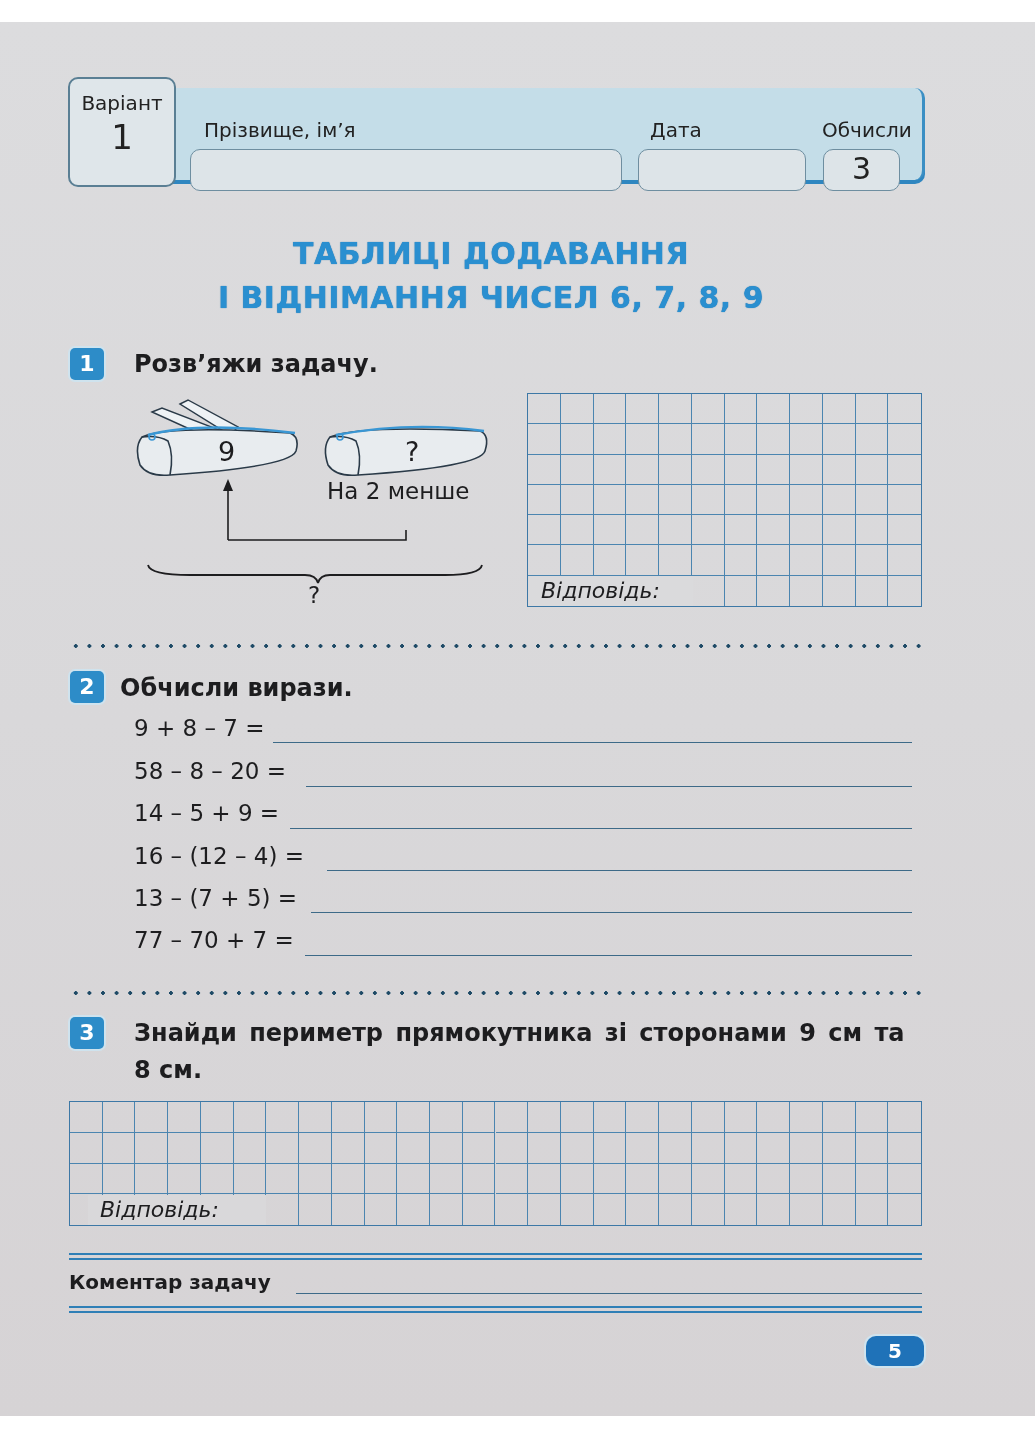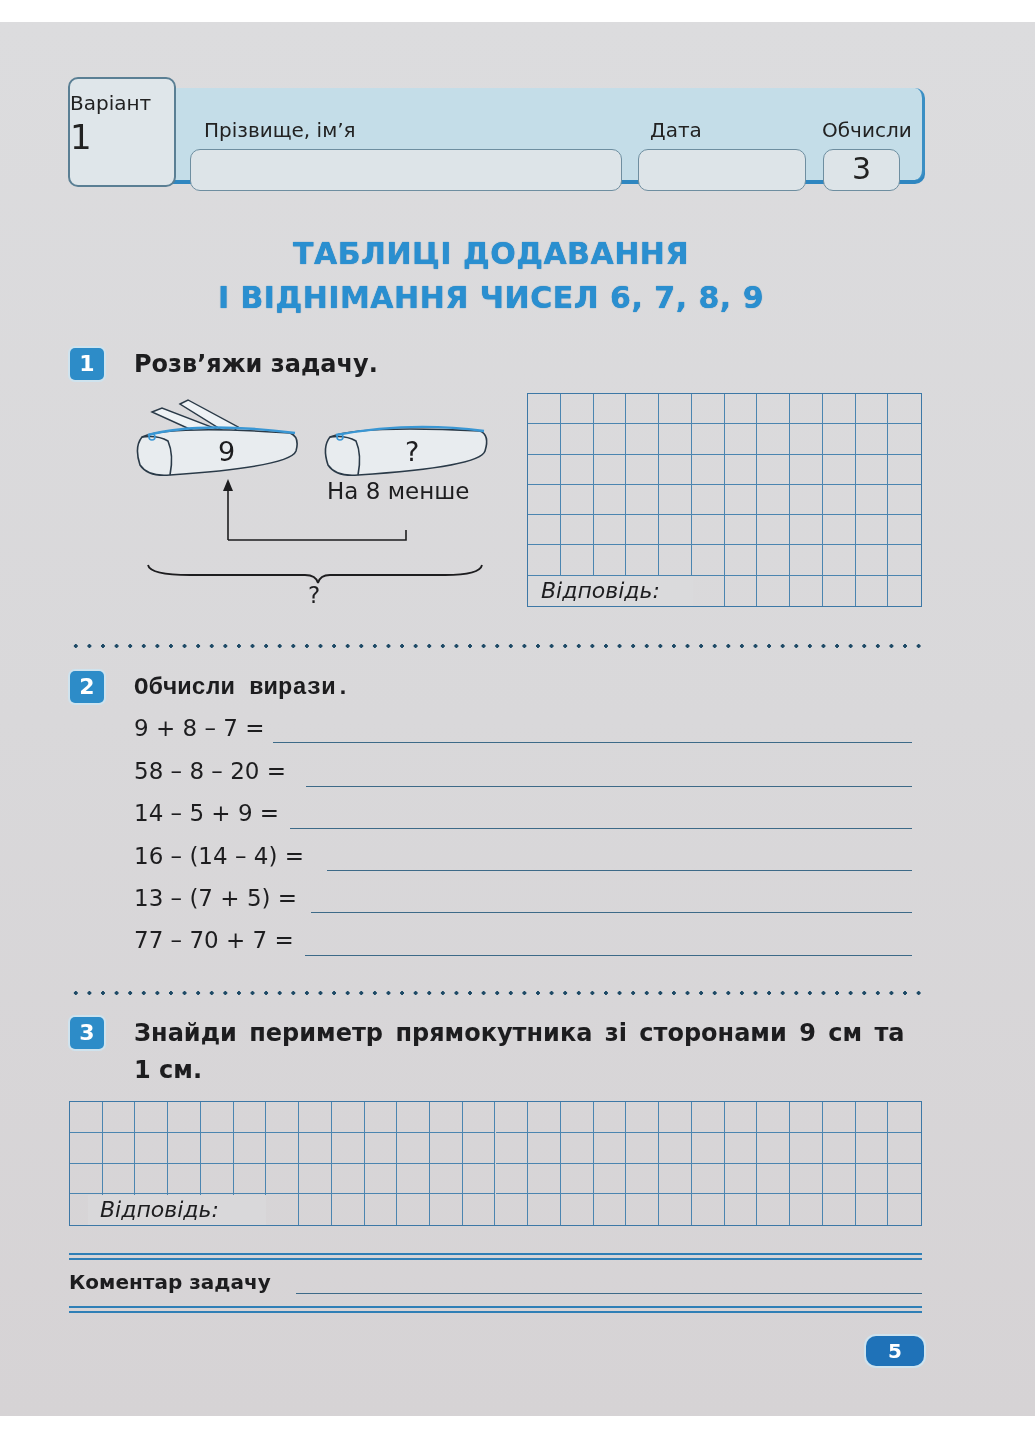--- a/index.html
+++ b/index.html
@@ -17,21 +17,21 @@
   
   .hdr-band {
     position: absolute; left: 155px; top: 88px; width: 767px; height: 92px;
     background: #c4dde8; border-radius: 6px 10px 10px 6px;
     border-right: 3px solid #3b8fc4;
     box-shadow: 0 4px 0 #2f86c0;
   }
   .variant-box {
     position: absolute; left: 68px; top: 77px; width: 108px; height: 110px;
     background: #dfe6ea; border: 2px solid #5a7f94; border-radius: 10px;
-    box-sizing: border-box; text-align: left;
+    box-sizing: border-box; text-align: center;
   }
   .variant-box .lbl { font-size: 20px; margin-top: 12px; color: #222; }
   .variant-box .num { font-size: 34px; margin-top: 2px; color: #222; }
   .hdr-label { position: absolute; font-size: 20px; color: #222; }
   .hdr-field {
     position: absolute; background: #dde4e8; border: 1.5px solid #6e8ea0;
     border-radius: 10px; box-sizing: border-box;
   }
   .work-num { font-size: 30px; text-align: center; line-height: 38px; color: #222; }
 
@@ -125,21 +125,21 @@
   <g stroke="#1d1d1f" stroke-width="1.6" fill="none">
     <path d="M98 145 L98 88"></path>
     <path d="M276 135 L276 145 L98 145"></path>
   </g>
   <path d="M93 96 L98 84 L103 96 Z" fill="#1d1d1f"></path>
 
   <path d="M18 170 Q20 180 60 180 L175 180 Q186 180 188 188 Q190 180 200 180 L315 180 Q350 180 352 170" stroke="#1d1d1f" stroke-width="1.8" fill="none"></path>
 </svg>
 <div class="sketch-text" style="left:218px;top:436px;">9</div>
 <div class="sketch-text" style="left:405px;top:436px;">?</div>
-<div class="sketch-text" style="left:327px;top:478px;font-size:23px;">На 8 менше</div>
+<div class="sketch-text" style="left:327px;top:478px;font-size:23px;">На 2 менше</div>
 <div class="sketch-text" style="left:308px;top:582px;font-size:23px;">?</div>
 
 <div class="grid" id="grid1" style="left:527px;top:393px;width:395px;height:214px;">
     <div class="grid-cell" style="left: 0px; top: 0px; width: 32.75px; height: 30.2857px;"></div>
     <div class="grid-cell" style="left: 32.75px; top: 0px; width: 32.75px; height: 30.2857px;"></div>
     <div class="grid-cell" style="left: 65.5px; top: 0px; width: 32.75px; height: 30.2857px;"></div>
     <div class="grid-cell" style="left: 98.25px; top: 0px; width: 32.75px; height: 30.2857px;"></div>
     <div class="grid-cell" style="left: 131px; top: 0px; width: 32.75px; height: 30.2857px;"></div>
     <div class="grid-cell" style="left: 163.75px; top: 0px; width: 32.75px; height: 30.2857px;"></div>
     <div class="grid-cell" style="left: 196.5px; top: 0px; width: 32.75px; height: 30.2857px;"></div>
@@ -219,40 +219,40 @@
     <div class="grid-cell" style="left: 262px; top: 181.714px; width: 32.75px; height: 30.2857px; border-bottom: none;"></div>
     <div class="grid-cell" style="left: 294.75px; top: 181.714px; width: 32.75px; height: 30.2857px; border-bottom: none;"></div>
     <div class="grid-cell" style="left: 327.5px; top: 181.714px; width: 32.75px; height: 30.2857px; border-bottom: none;"></div>
     <div class="grid-cell" style="left: 360.25px; top: 181.714px; width: 32.75px; height: 30.2857px; border-right: none; border-bottom: none;"></div>
   </div>
 <div class="answer-label" style="left:529px;top:576px;width:164px;height:30px;line-height:30px;background:#dadadc;">Відповідь:</div>
 
 <div class="dots" style="top:644px;"></div>
 
 <div class="badge" style="left:70px;top:671px;">2</div>
-<div class="task-title" style="left:134px;top:674px;font-family:Liberation Mono, monospace;">Обчисли вирази.</div>
+<div class="task-title" style="left:120px;top:674px;">Обчисли вирази.</div>
 
 <div class="expr-row" style="top:715px;"><span>9 + 8 – 7 =</span></div>
 <div class="expr-line" style="left:273px;top:742px;width:639px;"></div>
 <div class="expr-row" style="top:758px;"><span>58 – 8 – 20 =</span></div>
 <div class="expr-line" style="left:306px;top:786px;width:606px;"></div>
 <div class="expr-row" style="top:800px;"><span>14 – 5 + 9 =</span></div>
 <div class="expr-line" style="left:290px;top:828px;width:622px;"></div>
-<div class="expr-row" style="top:843px;"><span>16 – (14 – 4) =</span></div>
+<div class="expr-row" style="top:843px;"><span>16 – (12 – 4) =</span></div>
 <div class="expr-line" style="left:327px;top:870px;width:585px;"></div>
 <div class="expr-row" style="top:885px;"><span>13 – (7 + 5) =</span></div>
 <div class="expr-line" style="left:311px;top:912px;width:601px;"></div>
 <div class="expr-row" style="top:927px;"><span>77 – 70 + 7 =</span></div>
 <div class="expr-line" style="left:305px;top:955px;width:607px;"></div>
 
 <div class="dots" style="top:991px;"></div>
 
 <div class="badge" style="left:70px;top:1017px;">3</div>
 <div class="task-title" style="left:134px;top:1019px;word-spacing:4px;">Знайди периметр прямокутника зі сторонами 9 см та</div>
-<div class="task-title" style="left:134px;top:1056px;">1 см.</div>
+<div class="task-title" style="left:134px;top:1056px;">8 см.</div>
 
 <div class="grid" id="grid3" style="left:69px;top:1101px;width:853px;height:125px;">
     <div class="grid-cell" style="left: 0px; top: 0px; width: 32.7308px; height: 30.75px;"></div>
     <div class="grid-cell" style="left: 32.7308px; top: 0px; width: 32.7308px; height: 30.75px;"></div>
     <div class="grid-cell" style="left: 65.4615px; top: 0px; width: 32.7308px; height: 30.75px;"></div>
     <div class="grid-cell" style="left: 98.1923px; top: 0px; width: 32.7308px; height: 30.75px;"></div>
     <div class="grid-cell" style="left: 130.923px; top: 0px; width: 32.7308px; height: 30.75px;"></div>
     <div class="grid-cell" style="left: 163.654px; top: 0px; width: 32.7308px; height: 30.75px;"></div>
     <div class="grid-cell" style="left: 196.385px; top: 0px; width: 32.7308px; height: 30.75px;"></div>
     <div class="grid-cell" style="left: 229.115px; top: 0px; width: 32.7308px; height: 30.75px;"></div>

